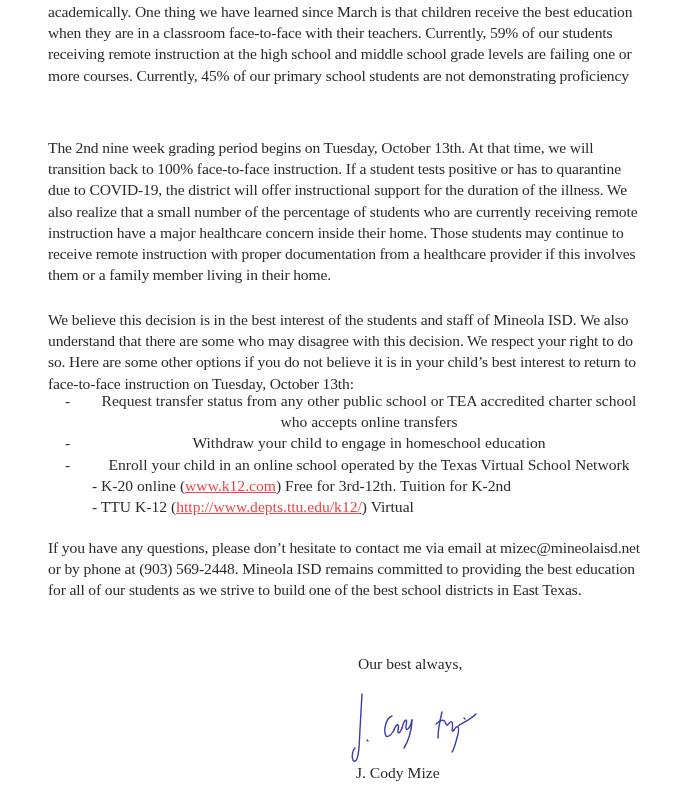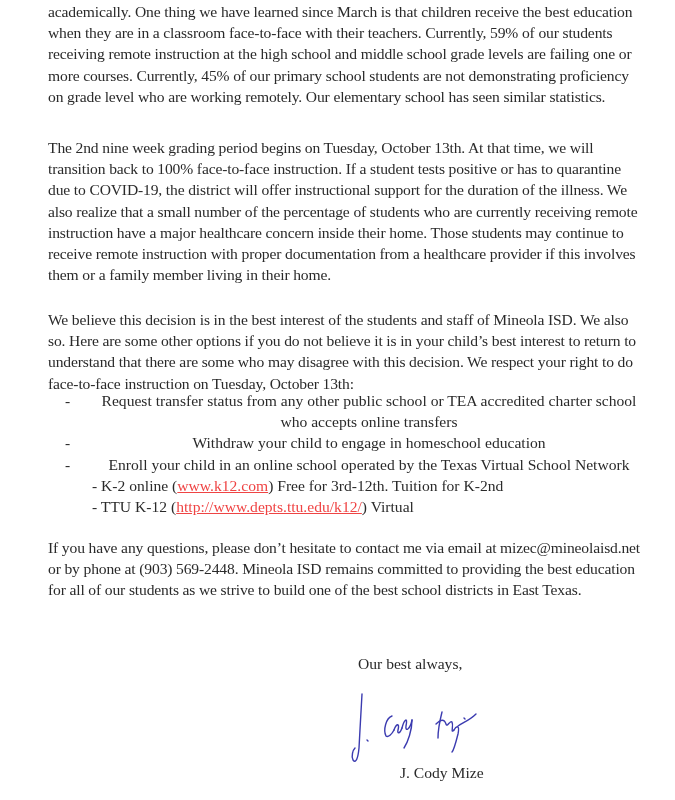--- a/index.html
+++ b/index.html
@@ -77,67 +77,65 @@
       left: 350px;
       top: 690px;
       width: 140px;
       height: 80px;
     }
     .signer-name {
       position: absolute;
       left: 356px;
       top: 762px;
       white-space: nowrap;
-      margin-left: 44px;
     }
   </style>
 </head>
 <body>
 
 <div class="page">
 
   <p class="para" id="p1">
     <span class="line">academically.  One thing we have learned since March is that children receive the best education</span>
     <span class="line">when they are in a classroom face-to-face with their teachers.  Currently, 59% of our students</span>
     <span class="line">receiving remote instruction at the high school and middle school grade levels are failing one or</span>
     <span class="line">more courses.  Currently, 45% of our primary school students are not demonstrating proficiency</span>
-    <span class="line">on grade level who are working remotely.  Our elementary school has seen similar statistics.</span>
   </p>
 
   <p class="para" id="p2">
     <span class="line">The 2nd nine week grading period begins on Tuesday, October 13th.  At that time, we will</span>
     <span class="line">transition back to 100% face-to-face instruction.  If a student tests positive or has to quarantine</span>
     <span class="line">due to COVID-19, the district will offer instructional support for the duration of the illness.  We</span>
     <span class="line">also realize that a small number of the percentage of students who are currently receiving remote</span>
     <span class="line">instruction have a major healthcare concern inside their home.  Those students may continue to</span>
     <span class="line">receive remote instruction with proper documentation from a healthcare provider if this involves</span>
     <span class="line">them or a family member living in their home.</span>
   </p>
 
   <p class="para" id="p3">
     <span class="line">We believe this decision is in the best interest of the students and staff of Mineola ISD.  We also</span>
+    <span class="line">understand that there are some who may disagree with this decision.  We respect your right to do</span>
     <span class="line">so.  Here are some other options if you do not believe it is in your child’s best interest to return to</span>
-    <span class="line">understand that there are some who may disagree with this decision.  We respect your right to do</span>
     <span class="line">face-to-face instruction on Tuesday, October 13th:</span>
   </p>
 
   <ul class="bullet-list" id="bullets">
     <li class="bullet-item">
       <span class="bullet-dash">-</span>
       <span class="line">Request transfer status from any other public school or TEA accredited charter school</span>
       <span class="line">who accepts online transfers</span>
     </li>
     <li class="bullet-item">
       <span class="bullet-dash">-</span>
       <span class="line">Withdraw your child to engage in homeschool education</span>
     </li>
     <li class="bullet-item">
       <span class="bullet-dash">-</span>
       <span class="line">Enroll your child in an online school operated by the Texas Virtual School Network</span>
-      <span class="sub-item"><span>- K-2 online (</span><a class="link">www.k12.com</a><span>) Free for 3rd-12th. Tuition for K-2nd</span></span>
+      <span class="sub-item"><span>- K-20 online (</span><a class="link">www.k12.com</a><span>) Free for 3rd-12th. Tuition for K-2nd</span></span>
       <span class="sub-item"><span>- TTU K-12 (</span><a class="link">http://www.depts.ttu.edu/k12/</a><span>) Virtual</span></span>
     </li>
   </ul>
 
   <p class="para" id="p4">
     <span class="line">If you have any questions, please don’t hesitate to contact me via email at mizec@mineolaisd.net</span>
     <span class="line">or by phone at (903) 569-2448.  Mineola ISD remains committed to providing the best education</span>
     <span class="line">for all of our students as we strive to build one of the best school districts in East Texas.</span>
   </p>
 

